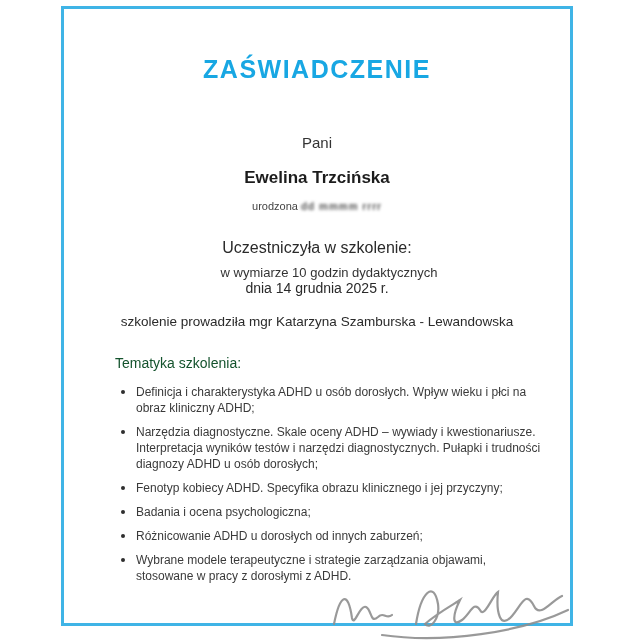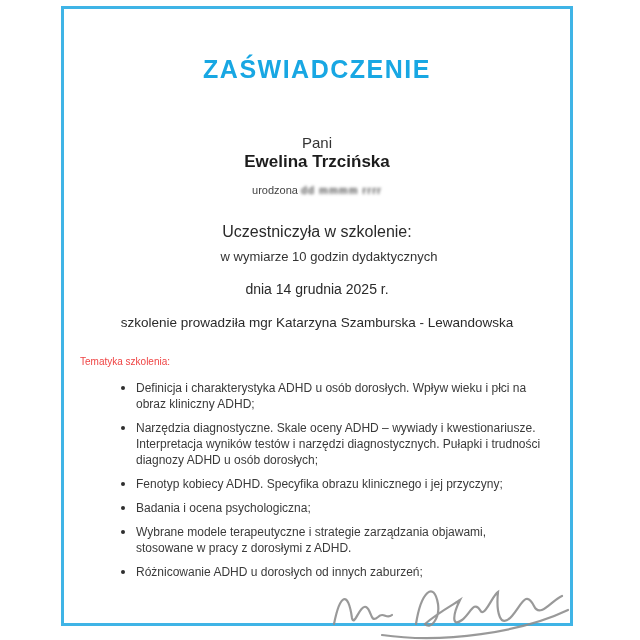--- a/index.html
+++ b/index.html
@@ -11,33 +11,33 @@
     position:absolute;left:61px;top:6px;width:512px;height:620px;
     border:3px solid #3fb4e6;background:transparent;box-sizing:border-box;
   }
   .content{
     position:absolute;left:64px;top:9px;width:506px;text-align:center;
   }
   .cert-title{
     margin-top:46px;font-size:25px;font-weight:bold;letter-spacing:1.5px;color:#18a7e3;
   }
   .salutation{margin-top:50px;font-size:15px;color:#333;}
-  .recipient{margin-top:1px;font-size:17px;font-weight:bold;color:#1c1c1c;}
+  .recipient{margin-top:17px;font-size:17px;font-weight:bold;color:#1c1c1c;}
   .birthline{margin-top:12px;font-size:11px;color:#444;}
   .birth-redacted{filter:blur(1.6px);font-weight:bold;letter-spacing:1px;font-size:10px;color:#555;}
   .attended{margin-top:27px;font-size:16px;color:#2a2a2a;}
   .course-title{
     margin-top:7px;font-size:21px;font-weight:bold;color:#111;
     font-variant:small-caps;letter-spacing:.4px;
   }
   .hours{margin-top:8px;font-size:13px;color:#333;padding-left:24px;}
-  .dateline{margin-top:17px;font-size:14px;color:#2a2a2a;}
+  .dateline{font-size:14px;color:#2a2a2a;}
   .trainer{margin-top:18px;font-size:13.5px;color:#2a2a2a;}
   .topics-heading{
-    margin-top:26px;margin-left:16px;text-align:left;font-size:10px;color:#ef4444;
+    margin-top:26px;margin-left:51px;text-align:left;font-size:14px;color:#14532d;
   }
   ul.topics{
     margin:13px 28px 0 55px;padding:0;text-align:left;list-style:none;
   }
   ul.topics li{
     position:relative;padding-left:17px;font-size:12px;line-height:16px;
     color:#3a3a3a;margin-bottom:3px;margin-top:8px;
   }
   ul.topics li::before{
     content:"";position:absolute;left:2px;top:6px;width:4px;height:4px;border-radius:50%;
@@ -76,22 +76,22 @@
 
     <div class="trainer">szkolenie prowadziła mgr Katarzyna Szamburska - Lewandowska</div>
 
     <div class="topics-heading">Tematyka szkolenia:</div>
 
     <ul class="topics">
       <li>Definicja i charakterystyka ADHD u osób dorosłych. Wpływ wieku i płci na obraz kliniczny ADHD;</li>
       <li>Narzędzia diagnostyczne. Skale oceny ADHD – wywiady i kwestionariusze. Interpretacja wyników testów i narzędzi diagnostycznych. Pułapki i trudności diagnozy ADHD u osób dorosłych;</li>
       <li>Fenotyp kobiecy ADHD. Specyfika obrazu klinicznego i jej przyczyny;</li>
       <li>Badania i ocena psychologiczna;</li>
+      <li>Różnicowanie ADHD u dorosłych od innych zaburzeń;</li>
       <li>Wybrane modele terapeutyczne i strategie zarządzania objawami, stosowane w pracy z dorosłymi z ADHD.</li>
-      <li>Różnicowanie ADHD u dorosłych od innych zaburzeń;</li>
     </ul>
 
   </div>
 
   <svg class="signature" viewBox="0 0 250 74" fill="none" xmlns="http://www.w3.org/2000/svg">
     <g stroke="#8f8f8f" stroke-width="2.2" stroke-linecap="round" fill="none" opacity="0.9">
       <path d="M10,52 C16,22 24,18 28,46 C30,56 36,32 42,35 C48,38 46,52 54,45 C60,39 62,48 68,43"></path>
       <path d="M92,52 C97,20 110,8 114,32 C116,46 107,58 101,52 C112,42 130,32 136,28 C129,42 127,56 138,48 C146,42 150,28 156,38 C160,47 168,24 174,20 C172,40 176,58 188,44 C198,32 202,18 210,34 C216,47 228,28 238,24"></path>
       <path d="M58,63 C120,72 198,60 244,38"></path>
     </g>

